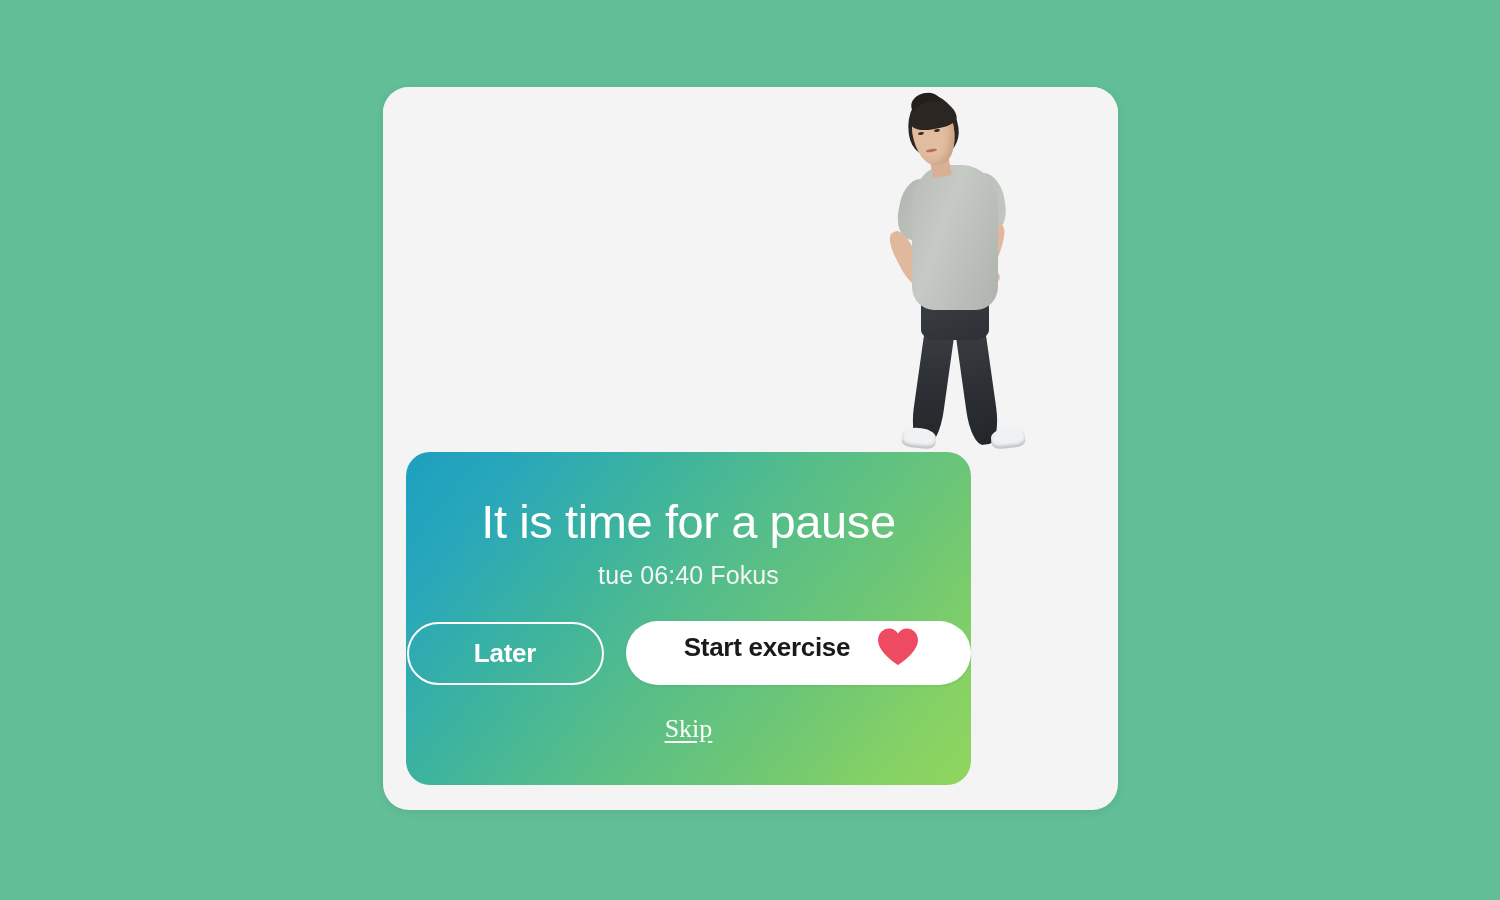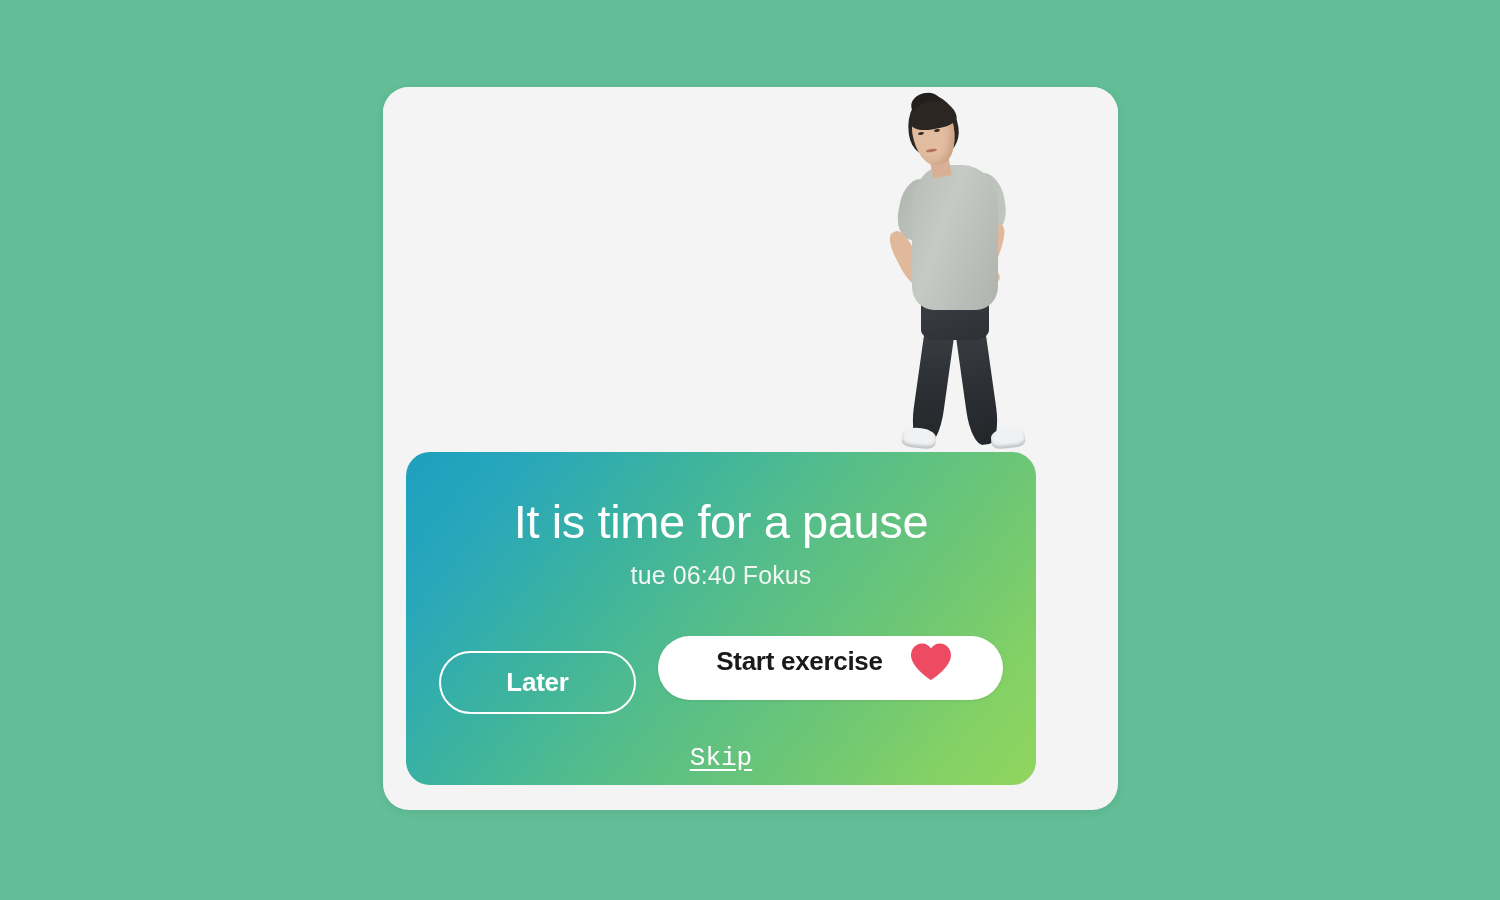--- a/index.html
+++ b/index.html
@@ -171,21 +171,21 @@
     box-shadow: inset 0 -3px 3px rgba(150,155,160,0.5);
   }
   .p-shoe.left  { left: 11px;  top: 341px; transform: rotate(6deg); }
   .p-shoe.right { left: 100px; top: 341px; transform: rotate(-6deg); }
 
   
   #notification-panel {
     position: absolute;
     left: 23px;
     top: 365px;
-    width: 630px;
+    width: 565px;
     height: 333px;
     border-radius: 24px;
     background:
       linear-gradient(128deg,
         #1da0bf 0%,
         #28a7bb 14%,
         #3cb39f 32%,
         #55bd8a 50%,
         #6cc676 70%,
         #84d165 88%,
@@ -228,21 +228,20 @@
     background: transparent;
     color: #ffffff;
     font-family: "Liberation Sans", sans-serif;
     font-size: 26px;
     font-weight: 700;
     letter-spacing: -0.2px;
     cursor: pointer;
     display: flex;
     align-items: center;
     justify-content: center;
-    margin-top: 30px;
   }
 
   #start-exercise-button {
     min-width: 345px;
     height: 64px;
     border: none;
     border-radius: 999px;
     background: #ffffff;
     color: #1a1a1a;
     font-family: "Liberation Sans", sans-serif;
@@ -263,21 +262,21 @@
   #skip-link {
     margin-top: 29px;
     font-size: 26px;
     font-weight: 400;
     color: #ffffff;
     text-decoration: underline;
     text-underline-offset: 4px;
     cursor: pointer;
     background: none;
     border: none;
-    font-family: Liberation Mono, monospace;
+    font-family: Liberation Serif, serif;
     padding: 0;
   }
 </style>
 </head>
 <body>
 
 <div id="reminder-card">
 
   <div id="illustration-area">
     <div id="exercise-person">

